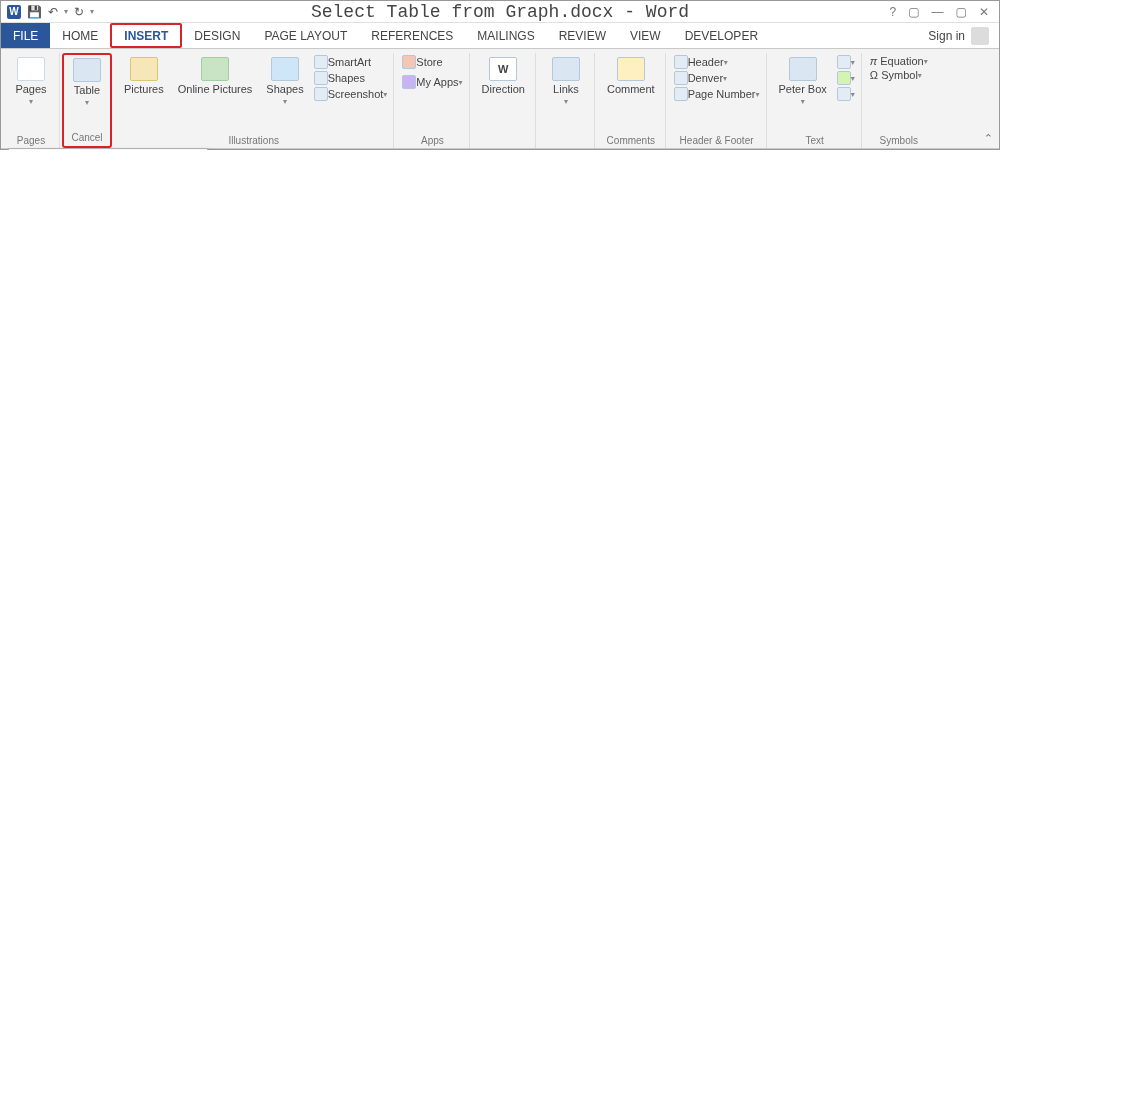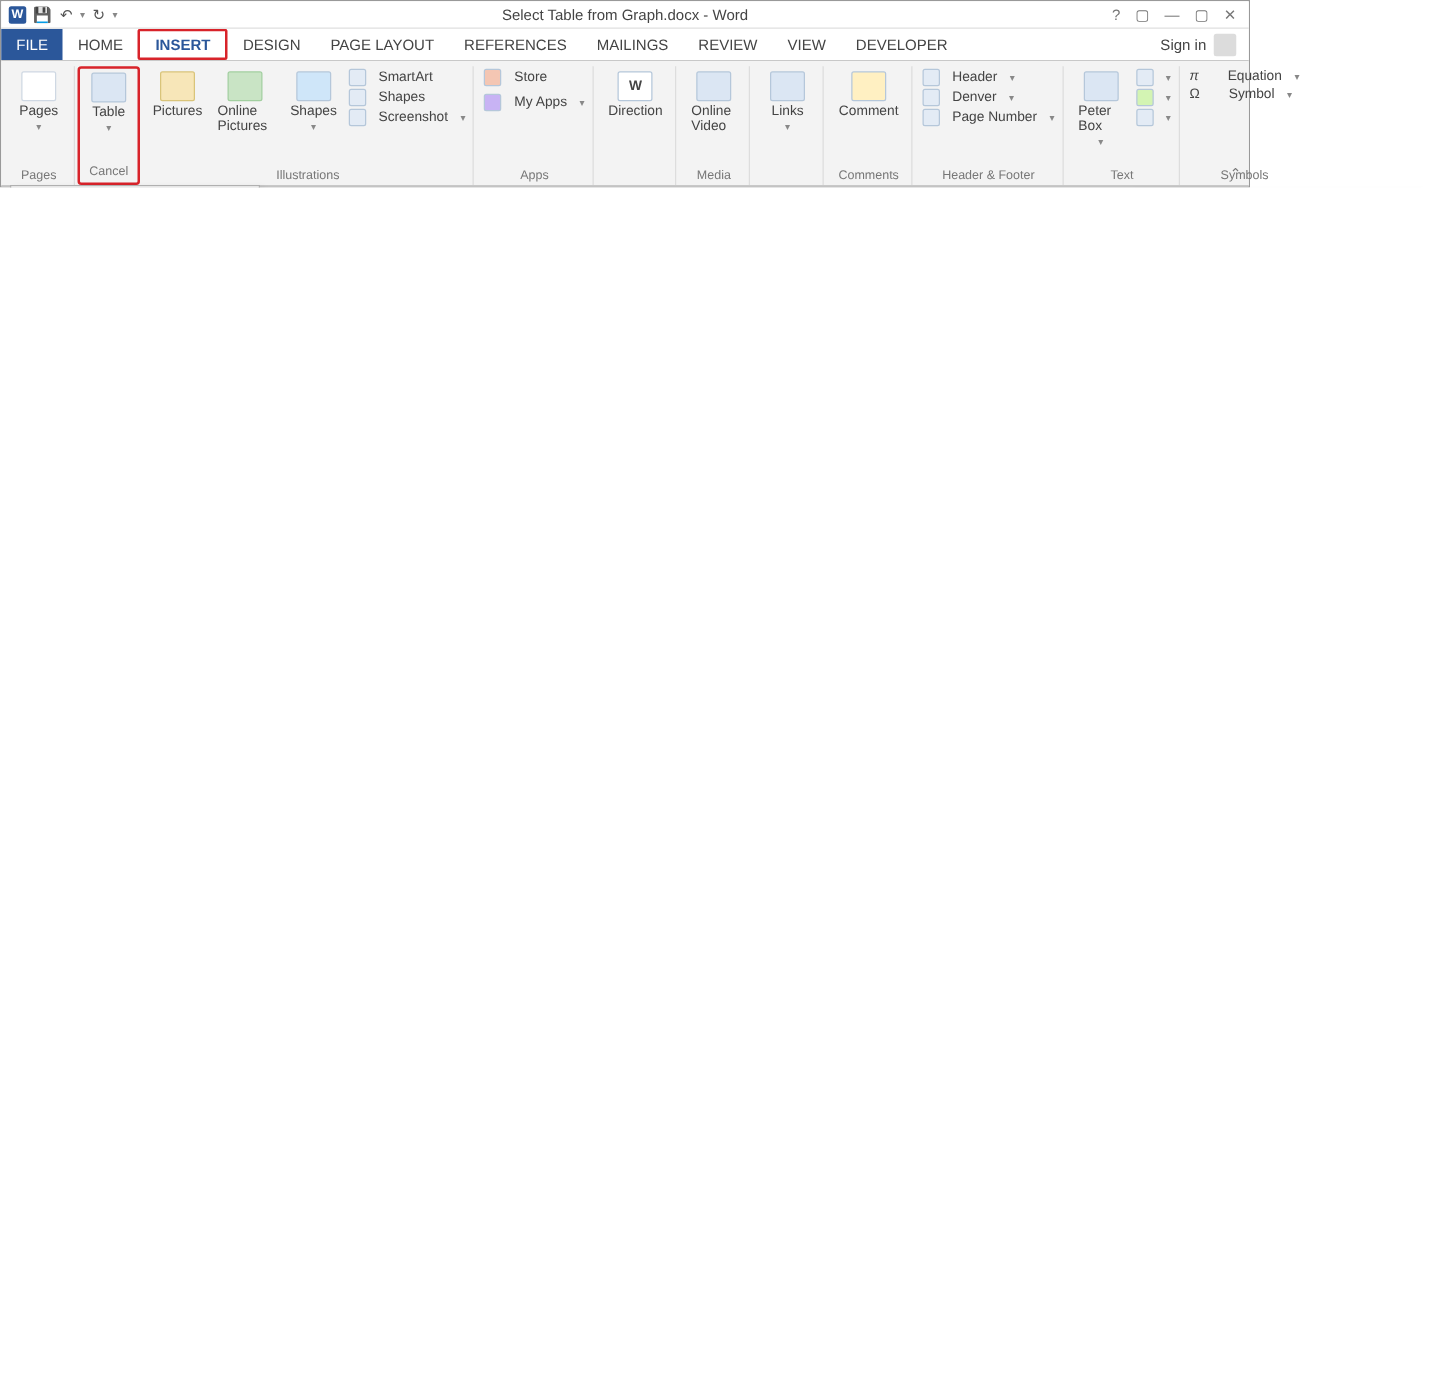--- a/index.html
+++ b/index.html
@@ -3,39 +3,39 @@
 <meta charset="utf-8">
 <style>
   * { box-sizing: border-box; margin: 0; padding: 0; font-family: "Segoe UI", Tahoma, sans-serif; }
   body { background: #fff; width: 1148px; font-size: 12px; color: #000; position: relative; }
   .window { border: 1px solid #999; background: #fff; position: relative; }
   
   .titlebar { height: 22px; background: #fff; display: flex; align-items: center; font-size: 11px; border-bottom: 1px solid #e0e0e0; position: relative; }
   .qat { display: flex; align-items: center; gap: 6px; padding: 0 6px; }
   .qat .wicon { width: 14px; height: 14px; background: #2b579a; color: #fff; display:flex; align-items:center; justify-content:center; font-weight:bold; font-size:10px; border-radius:2px; }
   .qat span { font-size: 12px; color: #555; }
-  .titlecenter { position: absolute; left: 50%; transform: translateX(-50%); color: #444; font-size: 12px; }
+  .titlecenter { position: absolute; left: 50%; transform: translateX(-50%); color: #444; font-size: 18px; font-family: Liberation Mono, monospace; }
   .winbtns { margin-left: auto; display: flex; gap: 12px; padding-right: 10px; color: #777; font-size: 12px; }
   
   .ribbontabs { height: 26px; display: flex; align-items: stretch; background: #fff; border-bottom: 1px solid #c8c8c8; font-size: 12px; }
   .ribbontabs .tab { padding: 0 12px; display: flex; align-items: center; color: #444; cursor: pointer; }
   .ribbontabs .tab.file { background: #2b579a; color: #fff; font-weight: normal; }
   .ribbontabs .tab.active { color: #2b579a; font-weight: 600; }
   .ribbontabs .redbox { border: 2px solid #d8232a; border-radius: 2px; }
   .ribbontabs .bluebox { border: 2px solid #3b3bd6; border-radius: 2px; }
   .ribbontabs .right { margin-left: auto; padding-right: 10px; display: flex; align-items: center; gap: 6px; color: #444; }
   .avatar { width: 18px; height: 18px; background: #dcdcdc; border-radius: 2px; }
   
   .ribbon { background: #f3f3f3; border-bottom: 1px solid #c8c8c8; display: flex; padding: 4px 2px 0; gap: 2px; font-size: 11px; position: relative; min-height: 100px; }
   .group { border-right: 1px solid #ddd; padding: 2px 6px 0; display: flex; flex-direction: column; gap: 2px; }
   .group .row { display: flex; gap: 6px; align-items: flex-start; }
   .group-label { text-align: center; color: #777; font-size: 10px; margin-top: auto; padding: 2px 0; }
   .bigbtn { display: flex; flex-direction: column; align-items: center; justify-content: center; gap: 2px; padding: 2px 4px; font-size: 11px; color: #444; cursor: pointer; min-width: 44px; }
   .bigbtn .ico { width: 28px; height: 24px; background: #dbe6f3; border: 1px solid #b5c7da; border-radius: 2px; }
-  .smallitem { display: flex; align-items: center; gap: 10px; font-size: 11px; color: #444; cursor: pointer; white-space: nowrap; }
+  .smallitem { display: flex; align-items: center; gap: 0; font-size: 11px; color: #444; cursor: pointer; white-space: nowrap; }
   .smallitem .sq { width: 14px; height: 14px; background: #e3ebf5; border: 1px solid #b5c7da; border-radius: 2px; }
   .stack { display: flex; flex-direction: column; gap: 2px; }
   .redbox2 { border: 2px solid #d8232a; border-radius: 3px; padding: 1px; }
   
   .dropdown { position: absolute; top: 148px; left: 8px; width: 200px; background: #f9f9f9; border: 1px solid #b0b0b0; box-shadow: 3px 3px 6px rgba(0,0,0,.15); font-size: 11px; z-index: 20; }
   .dropdown .hdr { padding: 4px 8px; color: #777; }
   .tablegrid { display: grid; grid-template-columns: repeat(10, 16px); gap: 2px; padding: 6px 8px; }
   .tablegrid .cell { width: 16px; height: 16px; border: 1px solid #c8c8c8; background: #fff; }
   .dropdown .ditem { display: flex; align-items: center; gap: 8px; padding: 4px 10px; }
   .dropdown .ditem.hl { background: #cfe2f4; outline: 2px solid #d8232a; outline-offset: -1px; }
@@ -222,27 +222,20 @@
     </div>
 
     <div class="group">
       <div class="bigbtn">
           <div class="ico" style="background:#fff;display:flex;align-items:center;justify-content:center;font-weight:bold;">W</div>
           <span>Direction</span>
         </div>
       <div class="group-label">&nbsp;</div>
     </div>
 
-    <div class="group">
-      <div class="bigbtn">
-          <div class="ico"></div>
-          <span>Online Video</span>
-        </div>
-      <div class="group-label">Media</div>
-    </div>
 
     <div class="group">
       <div class="bigbtn">
           <div class="ico"></div>
           <span>Links</span>
           <span style="font-size:8px;color:#888;">▾</span>
         </div>
       <div class="group-label">&nbsp;</div>
     </div>
 

